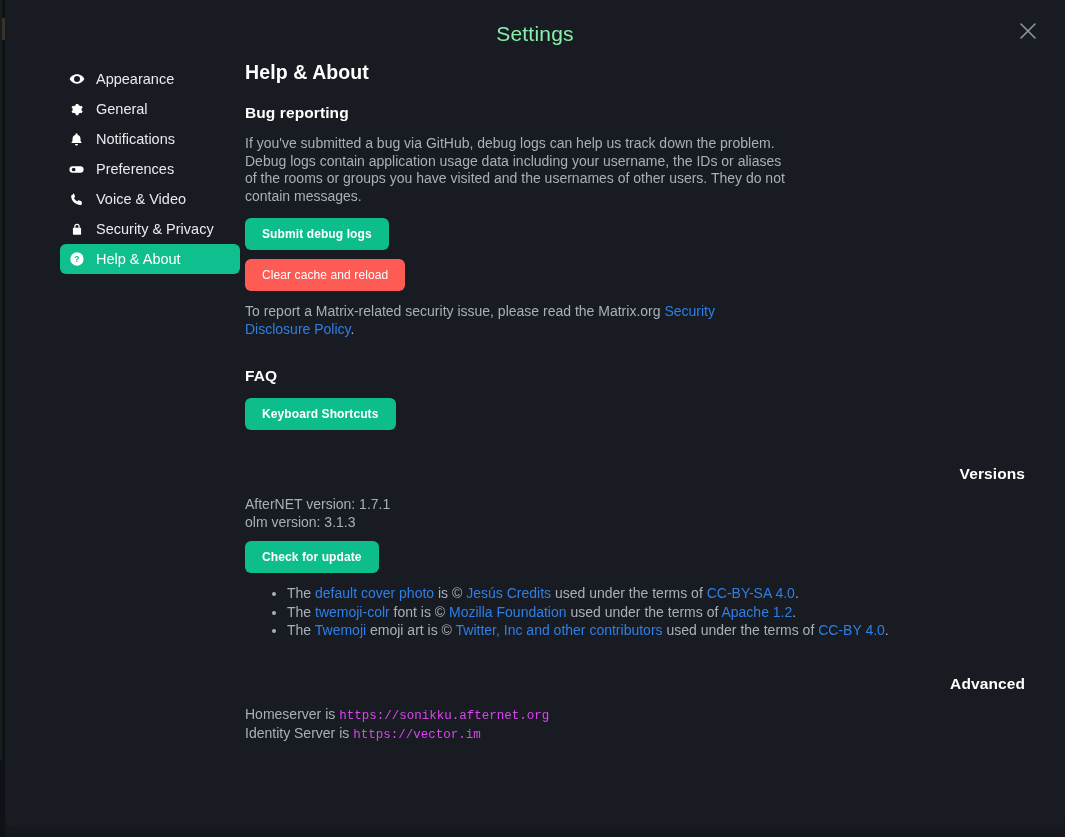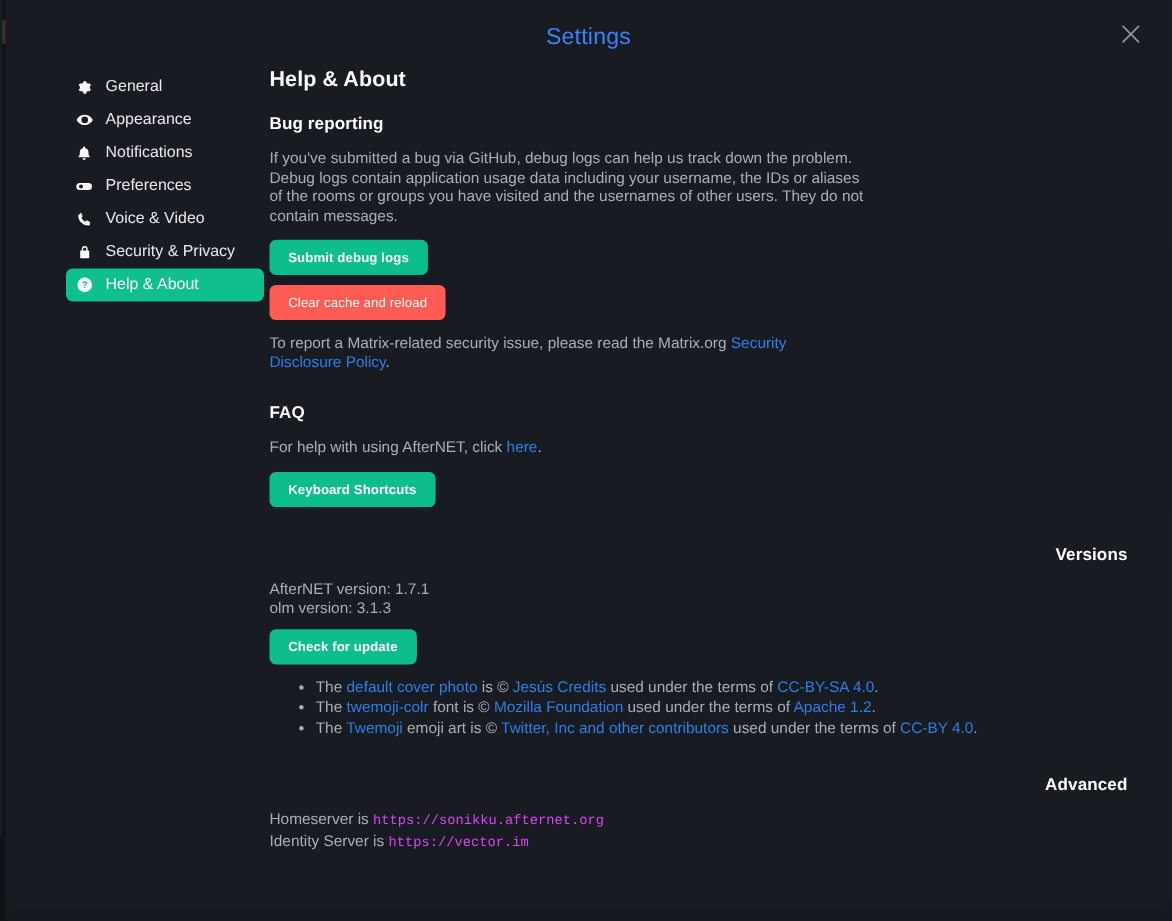--- a/index.html
+++ b/index.html
@@ -48,21 +48,21 @@
 
   .dialog-header {
     position: relative;
     height: 58px;
   }
   .dialog-title {
     position: absolute;
     left: 0; right: 0; top: 22px;
     text-align: center;
     font-size: 21px;
-    color: #3b82f6;
+    color: #86efac;
     letter-spacing: .2px;
   }
   .close-btn {
     position: absolute;
     right: 26px; top: 20px;
     width: 22px; height: 22px;
     cursor: pointer;
     opacity: .75;
   }
   .close-btn svg { display: block; }
@@ -189,38 +189,38 @@
       </svg>
     </div>
   </div>
 
   <div class="dialog-body">
 
     <div class="sidebar">
 
       <div class="nav-item">
         <span class="nav-icon">
+          <svg width="16" height="16" viewBox="0 0 24 24" fill="#ffffff">
+            <path d="M12 5C6.5 5 2.2 9.1 1 12c1.2 2.9 5.5 7 11 7s9.8-4.1 11-7c-1.2-2.9-5.5-7-11-7zm0 11.5A4.5 4.5 0 1 1 12 7.5a4.5 4.5 0 0 1 0 9z"></path>
+            <circle cx="12" cy="12" r="2.4" fill="#181b21"></circle>
+          </svg>
+        </span>
+        <span>Appearance</span>
+      </div>
+
+      <div class="nav-item">
+        <span class="nav-icon">
           <svg width="15" height="15" viewBox="0 0 24 24" fill="#ffffff">
             <path d="M12 8.4a3.6 3.6 0 1 0 0 7.2 3.6 3.6 0 0 0 0-7.2zm0 5.6a2 2 0 1 1 0-4 2 2 0 0 1 0 4z"></path>
             <path d="M20.2 12c0-.5-.05-1-.14-1.46l1.9-1.3-1.9-3.3-2.2.75c-.72-.62-1.55-1.1-2.46-1.4L14.9 3h-3.8l-.5 2.3c-.9.3-1.74.78-2.46 1.4l-2.2-.76-1.9 3.3 1.9 1.3c-.1.47-.14.96-.14 1.46s.05 1 .14 1.46l-1.9 1.3 1.9 3.3 2.2-.75c.72.62 1.55 1.1 2.46 1.4l.5 2.29h3.8l.5-2.3c.9-.3 1.74-.78 2.46-1.4l2.2.76 1.9-3.3-1.9-1.3c.1-.47.14-.96.14-1.46z"></path>
           </svg>
         </span>
         <span>General</span>
       </div>
 
-      <div class="nav-item">
-        <span class="nav-icon">
-          <svg width="16" height="16" viewBox="0 0 24 24" fill="#ffffff">
-            <path d="M12 5C6.5 5 2.2 9.1 1 12c1.2 2.9 5.5 7 11 7s9.8-4.1 11-7c-1.2-2.9-5.5-7-11-7zm0 11.5A4.5 4.5 0 1 1 12 7.5a4.5 4.5 0 0 1 0 9z"></path>
-            <circle cx="12" cy="12" r="2.4" fill="#181b21"></circle>
-          </svg>
-        </span>
-        <span>Appearance</span>
-      </div>
-
 
       <div class="nav-item">
         <span class="nav-icon">
           <svg width="15" height="15" viewBox="0 0 24 24" fill="#ffffff">
             <path d="M12 2a1.6 1.6 0 0 1 1.6 1.6v.7A6.4 6.4 0 0 1 18.4 10v4l1.6 2.6v.9H4v-.9L5.6 14v-4a6.4 6.4 0 0 1 4.8-5.7v-.7A1.6 1.6 0 0 1 12 2z"></path>
             <path d="M9.6 19a2.4 2.4 0 0 0 4.8 0z"></path>
           </svg>
         </span>
         <span>Notifications</span>
       </div>
@@ -277,21 +277,20 @@
         <button class="btn btn-green">Submit debug logs</button>
       </div>
       <div style="margin-top:9px;">
         <button class="btn btn-red">Clear cache and reload</button>
       </div>
 
       <p class="body-text" style="margin-top:12px; max-width:520px;"><span>To report a Matrix-related security issue, please read the Matrix.org </span><a class="link">Security Disclosure Policy</a><span>.</span></p>
 
       
       <h2 class="section-title sec-gap">FAQ</h2>
-      <p class="body-text"><span>For help with using AfterNET, click </span><a class="link">here</a><span>.</span></p>
       <div style="margin-top:13px;">
         <button class="btn btn-green">Keyboard Shortcuts</button>
       </div>
 
       
       <h2 class="section-title sec-gap-lg">Versions</h2>
       <div class="versions-box">
         <div class="ver-line">AfterNET version: 1.7.1</div>
         <div class="ver-line">olm version: 3.1.3</div>
       </div>

